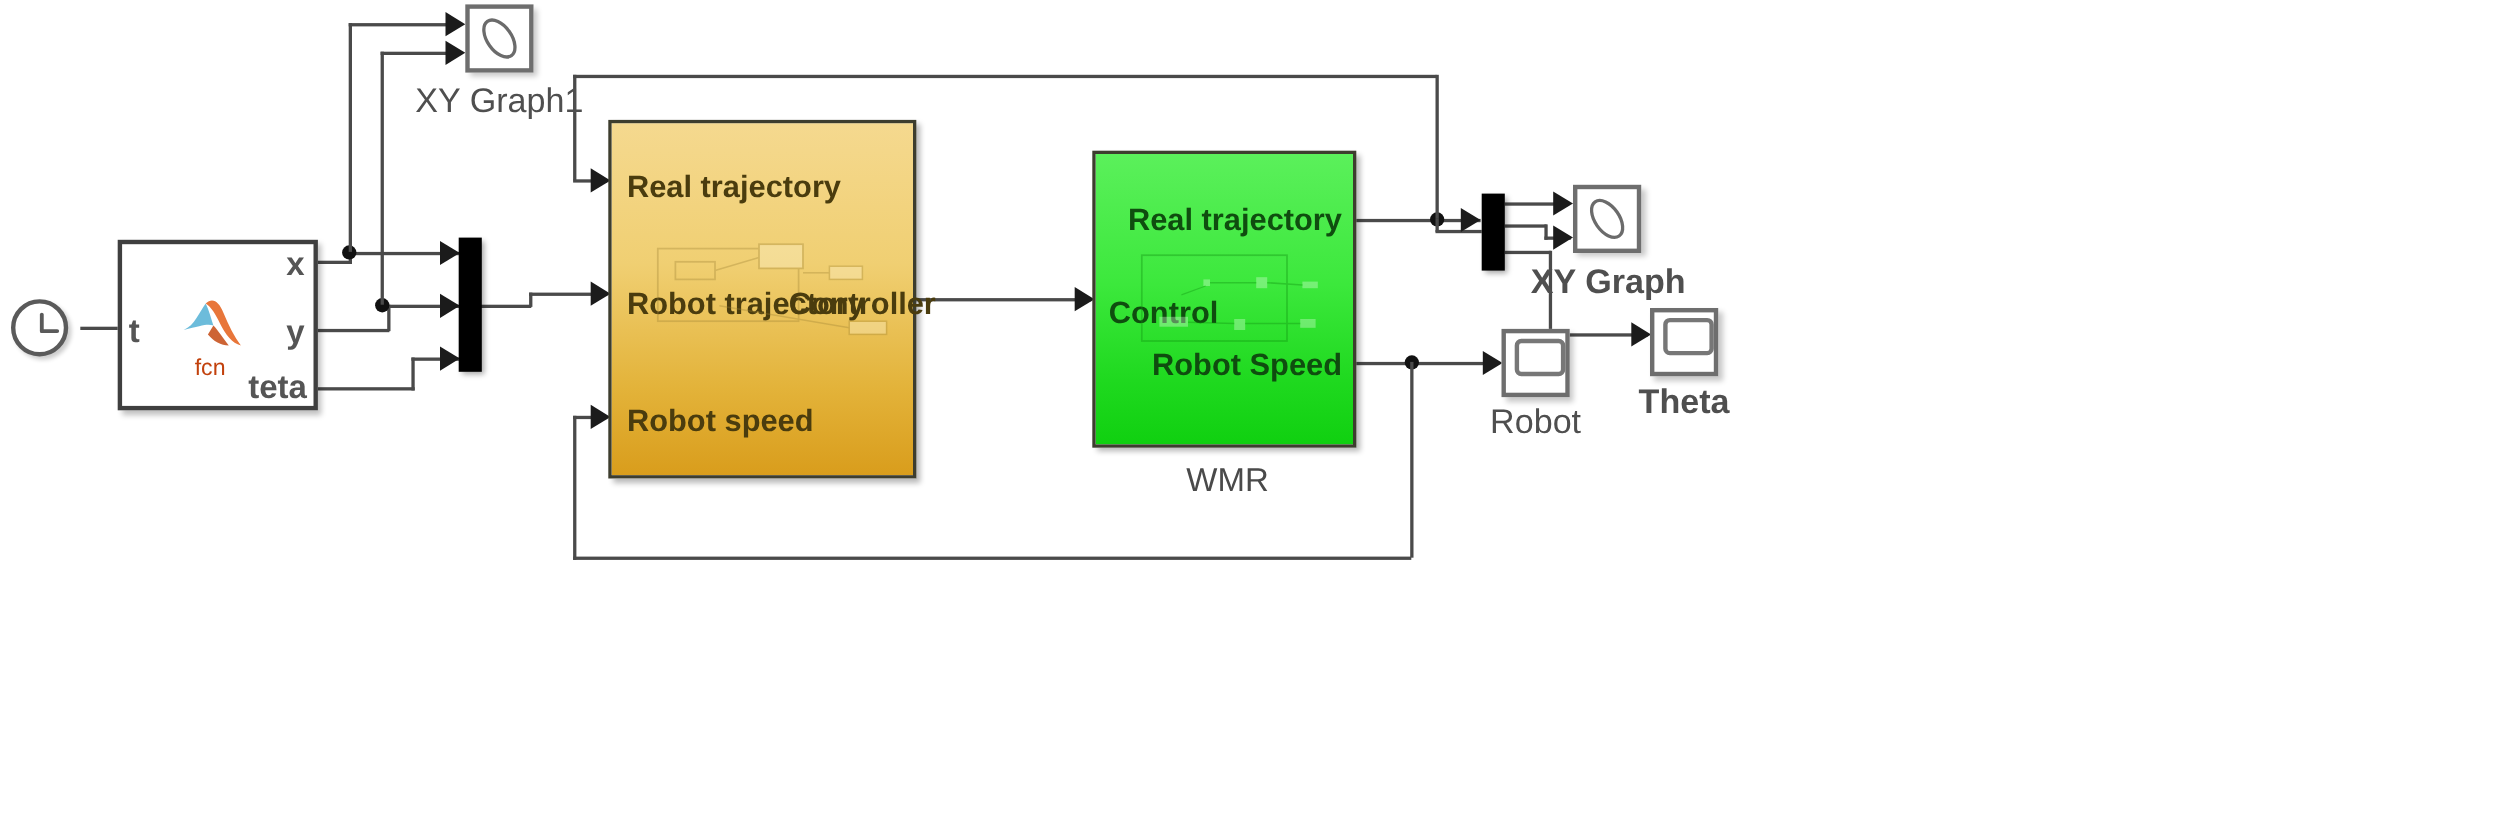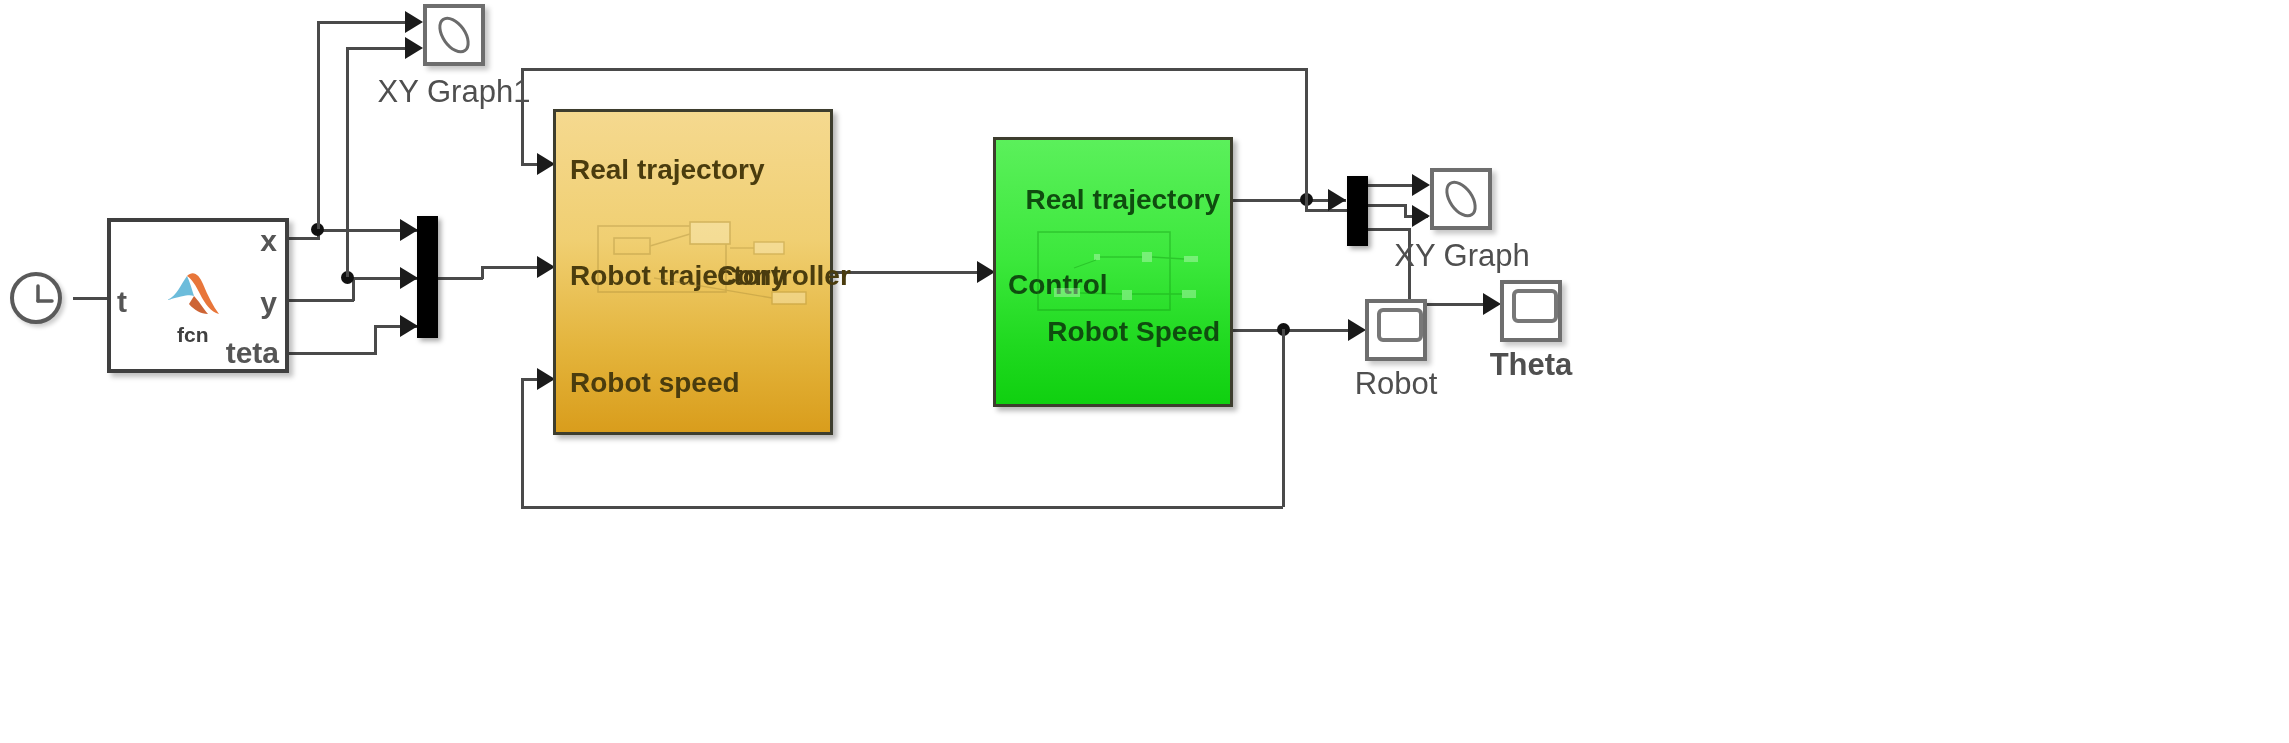--- a/index.html
+++ b/index.html
@@ -131,21 +131,21 @@
     <div class="fcn-port" style="left:6px;top:63px;">t</div>
     <div class="fcn-port" style="right:8px;top:2px;">x</div>
     <div class="fcn-port" style="right:8px;top:64px;">y</div>
     <div class="fcn-port" style="right:6px;top:114px;">teta</div>
 
     <svg width="60" height="58" viewBox="0 0 60 58" style="position:absolute;left:52px;top:48px;">
       <path d="M4 30 C14 26 18 14 24 6 C27 12 29 20 31 26 C26 24 20 26 4 30 Z" fill="#5fb6d8" opacity="0.92"></path>
       <path d="M24 6 C30 0 36 4 40 14 C45 26 50 36 56 44 C48 42 42 34 37 24 C33 16 29 9 24 6 Z" fill="#e8763a"></path>
       <path d="M31 26 C35 30 40 38 45 44 C38 44 31 40 26 34 Z" fill="#c8531f" opacity="0.9"></path>
     </svg>
-    <div style="position:absolute;left:66px;top:101px;font-size:21px;color:#404040;font-weight:bold;">fcn</div>
+    <div style="position:absolute;left:66px;top:101px;font-size:21px;color:#c2410c;font-weight:normal;">fcn</div>
   </div>
 
   <div class="muxbar blk" style="left:417px;top:216px;width:21px;height:122px;"></div>
 
   <div class="subsys blk" style="left:553px;top:109px;width:280px;height:326px;
               background:linear-gradient(to bottom,#f5d98f 0%,#f0cf72 40%,#e3b33a 75%,#d99d1c 100%);">
     <div class="port-label port-dsc" style="left:14px;top:42px;">Real trajectory</div>
     <div class="port-label port-dsc" style="left:14px;top:148px;">Robot trajectory</div>
     <div class="port-label port-dsc" style="left:14px;top:255px;">Robot speed</div>
 
@@ -175,37 +175,38 @@
       <rect x="150" y="28" width="14" height="6" fill="#ddffdd"></rect>
       <rect x="88" y="62" width="10" height="10" fill="#ddffdd"></rect>
       <rect x="148" y="62" width="14" height="8" fill="#ddffdd"></rect>
       <rect x="20" y="60" width="26" height="9" fill="#ddffdd"></rect>
       <line x1="66" y1="29" x2="108" y2="29" stroke="#0f8f0f" stroke-width="1.4"></line>
       <line x1="118" y1="29" x2="150" y2="31" stroke="#0f8f0f" stroke-width="1.4"></line>
       <line x1="46" y1="65" x2="88" y2="66" stroke="#0f8f0f" stroke-width="1.4"></line>
       <line x1="98" y1="66" x2="148" y2="66" stroke="#0f8f0f" stroke-width="1.4"></line>
       <line x1="40" y1="40" x2="62" y2="32" stroke="#0f8f0f" stroke-width="1.2"></line>
     </svg>
+    <div class="subsys-label" style="left:0;top:280px;width:240px;">WMR</div>
   </div>
 
   <div class="scopebox blk" style="left:423px;top:4px;width:62px;height:62px;">
     <svg width="54" height="54" viewBox="0 0 54 54">
       <ellipse cx="27" cy="27" rx="11" ry="19" fill="none" stroke="#6b6b6b" stroke-width="3" transform="rotate(-35 27 27)"></ellipse>
     </svg>
   </div>
   <div class="xy-label" style="left:364px;top:74px;width:180px;">XY Graph1</div>
 
   <div class="muxbar blk" style="left:1347px;top:176px;width:21px;height:70px;"></div>
 
   <div class="scopebox blk" style="left:1430px;top:168px;width:62px;height:62px;">
     <svg width="54" height="54" viewBox="0 0 54 54">
       <ellipse cx="27" cy="27" rx="11" ry="19" fill="none" stroke="#6b6b6b" stroke-width="3" transform="rotate(-35 27 27)"></ellipse>
     </svg>
   </div>
-  <div class="xy-label" style="left:1372px;top:238px;width:180px;">XY Graph</div>
+  <div class="xy-label" style="left:1372px;top:238px;width:180px;font-weight:bold;">XY Graph</div>
 
   <div class="scopebox blk" style="left:1365px;top:299px;width:62px;height:62px;">
     <div class="scope-inner" style="left:8px;top:5px;width:38px;height:26px;"></div>
   </div>
   <div class="scope-label" style="left:1306px;top:366px;width:180px;">Robot</div>
 
   <div class="scopebox blk" style="left:1500px;top:280px;width:62px;height:62px;">
     <div class="scope-inner" style="left:8px;top:5px;width:38px;height:26px;"></div>
   </div>
   <div class="scope-label" style="left:1441px;top:347px;width:180px;font-weight:bold;">Theta</div>

